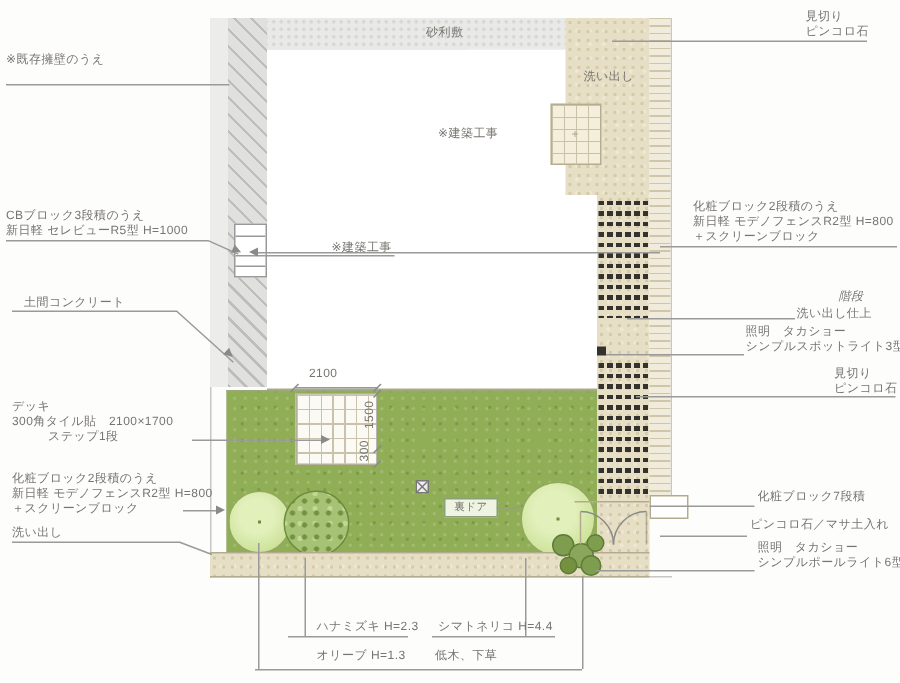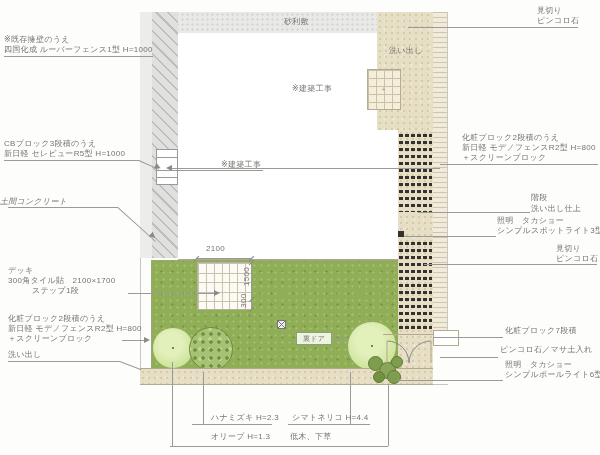--- a/index.html
+++ b/index.html
@@ -103,30 +103,29 @@
   <div class="lh" style="left:383px;top:334px;width:50px;background:#b3ab90;"></div>
   <svg style="position:absolute;left:383px;top:335px;" width="52" height="34">
     <path d="M4,6 A22,22 0 0 1 26,28" fill="none" stroke="#8a8a88" stroke-width="1"></path>
     <path d="M48,6 A22,22 0 0 0 26,28" fill="none" stroke="#8a8a88" stroke-width="1"></path>
     <line x1="4" y1="6" x2="4" y2="28" stroke="#b3ab90" stroke-width="1"></line>
     <line x1="48" y1="6" x2="48" y2="28" stroke="#b3ab90" stroke-width="1"></line>
   </svg>
   <div style="position:absolute;left:433px;top:330px;width:26px;height:16px;background:#fff;border:1px solid #b3ab90;box-sizing:border-box;"></div>
 
   <div class="lbl" style="left:4px;top:35px;">※既存擁壁のうえ</div>
-  <div class="lbl" style="left:4px;top:45px;">四国化成 ルーバーフェンス1型 H=1000</div>
   <div class="lh" style="left:4px;top:56px;width:149px;"></div>
 
   <div class="lbl" style="left:4px;top:139px;">CBブロック3段積のうえ</div>
   <div class="lbl" style="left:4px;top:149px;">新日軽 セレビューR5型 H=1000</div>
   <div class="lh" style="left:4px;top:160px;width:135px;"></div>
   <div class="diag" style="left:139px;top:160px;width:22px;transform:rotate(24deg);"></div>
   <div class="arrow-r" style="left:155px;top:164px;transform:rotate(24deg);"></div>
 
-  <div class="lbl" style="left:0;top:197px;font-style:italic;">土間コンクリート</div>
+  <div class="lbl" style="left:16px;top:197px;">土間コンクリート</div>
   <div class="lh" style="left:8px;top:207px;width:110px;"></div>
   <div class="diag" style="left:118px;top:207px;width:51px;transform:rotate(42deg);"></div>
   <div class="arrow-r" style="left:150px;top:233px;transform:rotate(42deg);"></div>
 
   <div class="lbl" style="left:8px;top:266px;">デッキ</div>
   <div class="lbl" style="left:8px;top:276px;">300角タイル貼　2100×1700</div>
   <div class="lbl" style="left:8px;top:286px;margin-left:24px;">ステップ1段</div>
   <div class="lh" style="left:128px;top:293px;width:88px;"></div>
   <div class="arrow-r" style="left:214px;top:290px;"></div>
 
@@ -144,21 +143,21 @@
   <div class="lbl" style="left:537px;top:16px;">ピンコロ石</div>
   <div class="lh" style="left:408px;top:27px;width:170px;"></div>
 
   <div class="lbl" style="left:462px;top:133px;">化粧ブロック2段積のうえ</div>
   <div class="lbl" style="left:462px;top:143px;">新日軽 モデノフェンスR2型 H=800</div>
   <div class="lbl" style="left:462px;top:153px;">＋スクリーンブロック</div>
   <div class="lh" style="left:440px;top:164px;width:158px;"></div>
   <div class="lh" style="left:170px;top:168px;width:270px;"></div>
   <div class="arrow-l" style="left:166px;top:165px;"></div>
 
-  <div class="lbl" style="left:531px;top:193px;">階段</div>
+  <div class="lbl" style="left:559px;top:193px;font-style:italic;">階段</div>
   <div class="lbl" style="left:531px;top:204px;">洗い出し仕上</div>
   <div class="lh" style="left:418px;top:212px;width:112px;"></div>
 
   <div class="lbl" style="left:497px;top:216px;">照明　タカショー</div>
   <div class="lbl" style="left:497px;top:226px;">シンプルスポットライト3型</div>
   <div class="lh" style="left:404px;top:236px;width:92px;"></div>
 
   <div class="lbl" style="left:556px;top:244px;">見切り</div>
   <div class="lbl" style="left:556px;top:254px;">ピンコロ石</div>
   <div class="lh" style="left:424px;top:264px;width:173px;"></div>

